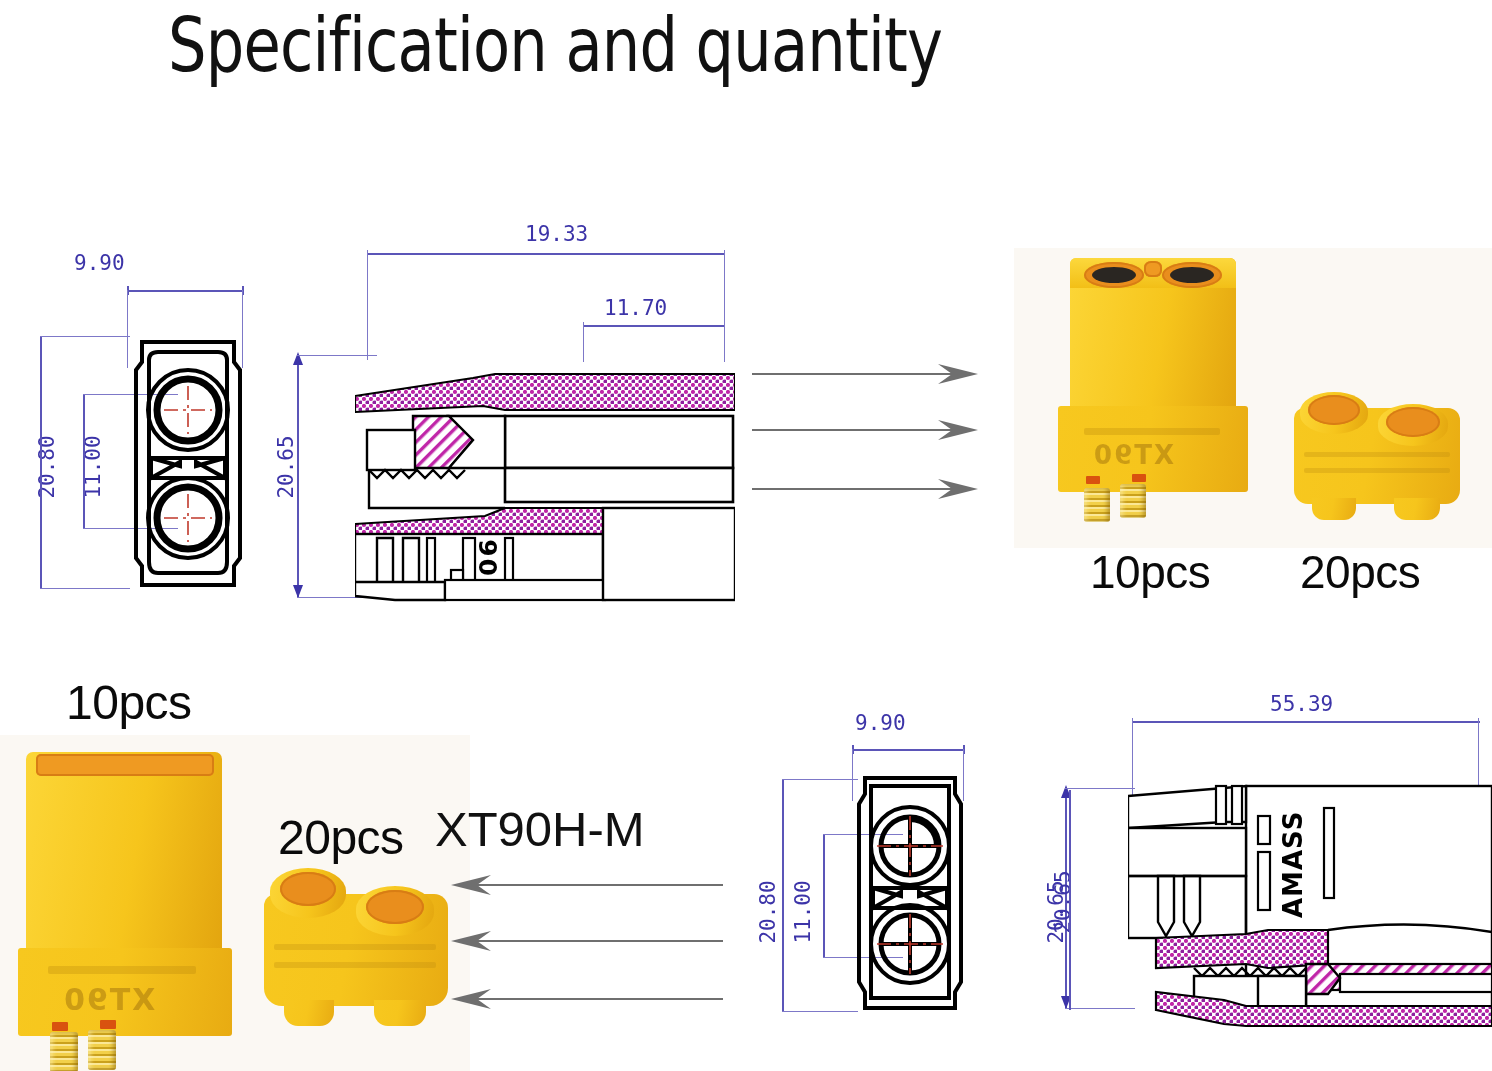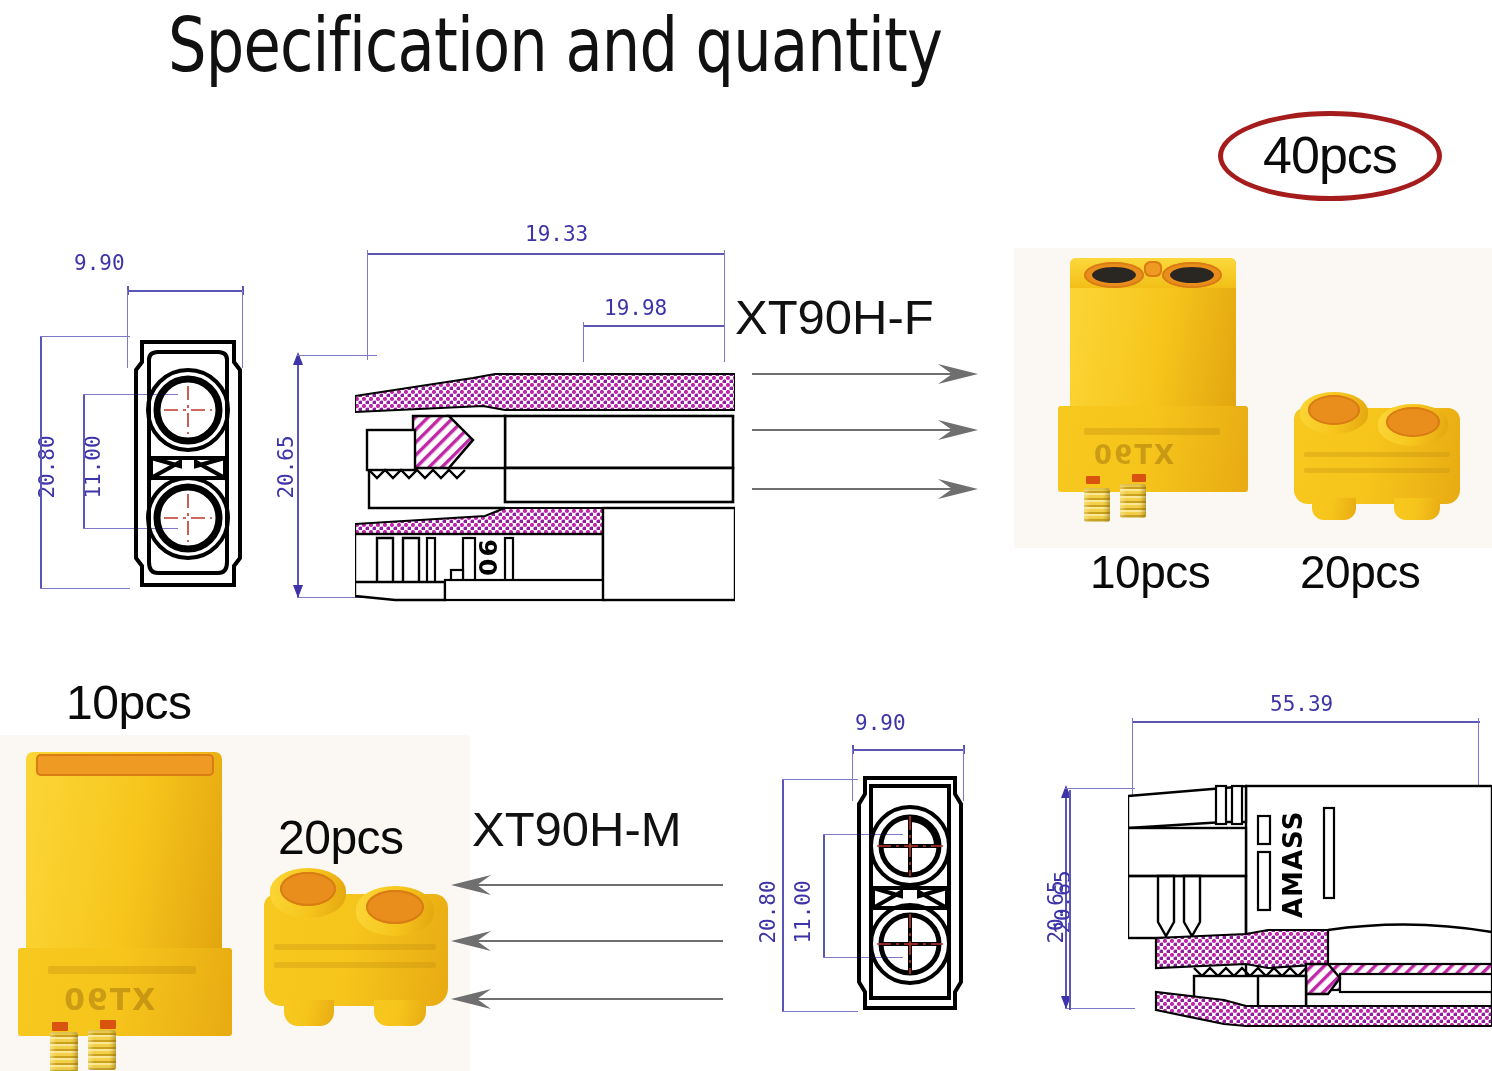--- a/index.html
+++ b/index.html
@@ -157,24 +157,20 @@
     border-radius: 1px;
   }
 </style>
 </head>
 <body>
 
 <div class="stage">
 
   <div class="page-title">Specification and quantity</div>
 
-  <div class="badge-40">
-    <div class="ring"></div>
-    <div class="txt">40pcs</div>
-  </div>
 
   <div>
 
     <div class="dim" style="left:74px; top:251px;">9.90</div>
     <div class="dimline h" style="left:127px; top:290px; width:116px;"></div>
     <div class="tick" style="left:127px; top:286px;"></div>
     <div class="tick" style="left:242px; top:286px;"></div>
     <div class="ext v" style="left:127px; top:290px; height:78px;"></div>
     <div class="ext v" style="left:242px; top:290px; height:78px;"></div>
 
@@ -213,21 +209,21 @@
     </svg>
   </div>
 
   <div>
 
     <div class="dim" style="left:525px; top:222px;">19.33</div>
     <div class="dimline h" style="left:367px; top:253px; width:358px;"></div>
     <div class="ext v" style="left:367px; top:250px; height:110px;"></div>
     <div class="ext v" style="left:724px; top:250px; height:110px;"></div>
 
-    <div class="dim" style="left:604px; top:296px;">19.98</div>
+    <div class="dim" style="left:604px; top:296px;">11.70</div>
     <div class="dimline h" style="left:583px; top:325px; width:142px;"></div>
     <div class="ext v" style="left:583px; top:322px; height:40px;"></div>
     <div class="ext v" style="left:724px; top:322px; height:40px;"></div>
 
     <div class="dim vert" style="left:231px; top:455px; width:110px; text-align:center;">20.65</div>
     <div class="dimline v" style="left:297px; top:355px; height:243px;"></div>
     <div class="arrowUp" style="left:293px; top:352px;"></div>
     <div class="arrowDn" style="left:293px; top:585px;"></div>
     <div class="ext h" style="left:297px; top:355px; width:80px;"></div>
     <div class="ext h" style="left:297px; top:597px; width:80px;"></div>
@@ -274,21 +270,20 @@
       </g>
 
       <rect x="96" y="222" width="12" height="20" fill="#fff" stroke="#000" stroke-width="2.2"></rect>
 
       <path d="M0 248 L40 252 L90 252 L90 234 L0 234 Z" fill="#fff" stroke="#000" stroke-width="2.4"></path>
       <rect x="90" y="232" width="160" height="20" fill="#fff" stroke="#000" stroke-width="2.2"></rect>
       <rect x="248" y="160" width="132" height="92" fill="#fff" stroke="#000" stroke-width="2.4"></rect>
     </svg>
   </div>
 
-  <div class="partname" style="left:735px; top:289px;">XT90H-F</div>
 
   <div class="ptr" style="left:752px; top:363px; width:222px;">
     <div class="shaft"></div>
     <div class="head" style="right:-8px;">
       <svg width="44" height="22" viewBox="0 0 44 22">
           <path d="M0 1 L40 11 L0 21 L14 11 Z" fill="#6f6f6f"></path>
         </svg>
     </div>
   </div>
   <div class="ptr" style="left:752px; top:419px; width:222px;">
@@ -368,21 +363,21 @@
     <div class="yellow-body light" style="left:14px; top:4px; width:76px; height:50px; border-radius:50%/46%;"></div>
     <div class="socket-ring" style="left:24px; top:8px; width:56px; height:34px;"></div>
     <div class="yellow-body light" style="left:100px; top:22px; width:78px; height:50px; border-radius:50%/46%;"></div>
     <div class="socket-ring" style="left:110px; top:26px; width:58px; height:34px;"></div>
     <div class="ridge" style="left:18px; top:80px; width:162px; height:6px; background:rgba(190,140,15,.3);"></div>
     <div class="ridge" style="left:18px; top:98px; width:162px; height:6px; background:rgba(190,140,15,.3);"></div>
     <div class="yellow-body" style="left:28px; top:136px; width:50px; height:26px; border-radius:0 0 14px 14px;"></div>
     <div class="yellow-body" style="left:118px; top:136px; width:52px; height:26px; border-radius:0 0 14px 14px;"></div>
   </div>
 
-  <div class="partname" style="left:472px; top:801px;">XT90H-M</div>
+  <div class="partname" style="left:435px; top:801px;">XT90H-M</div>
 
   <div class="ptr" style="left:455px; top:874px; width:268px;">
     <div class="shaft"></div>
     <div class="head" style="left:-8px;">
       <svg width="44" height="22" viewBox="0 0 44 22">
           <path d="M44 1 L4 11 L44 21 L30 11 Z" fill="#6f6f6f"></path>
         </svg>
     </div>
   </div>
   <div class="ptr" style="left:455px; top:930px; width:268px;">

